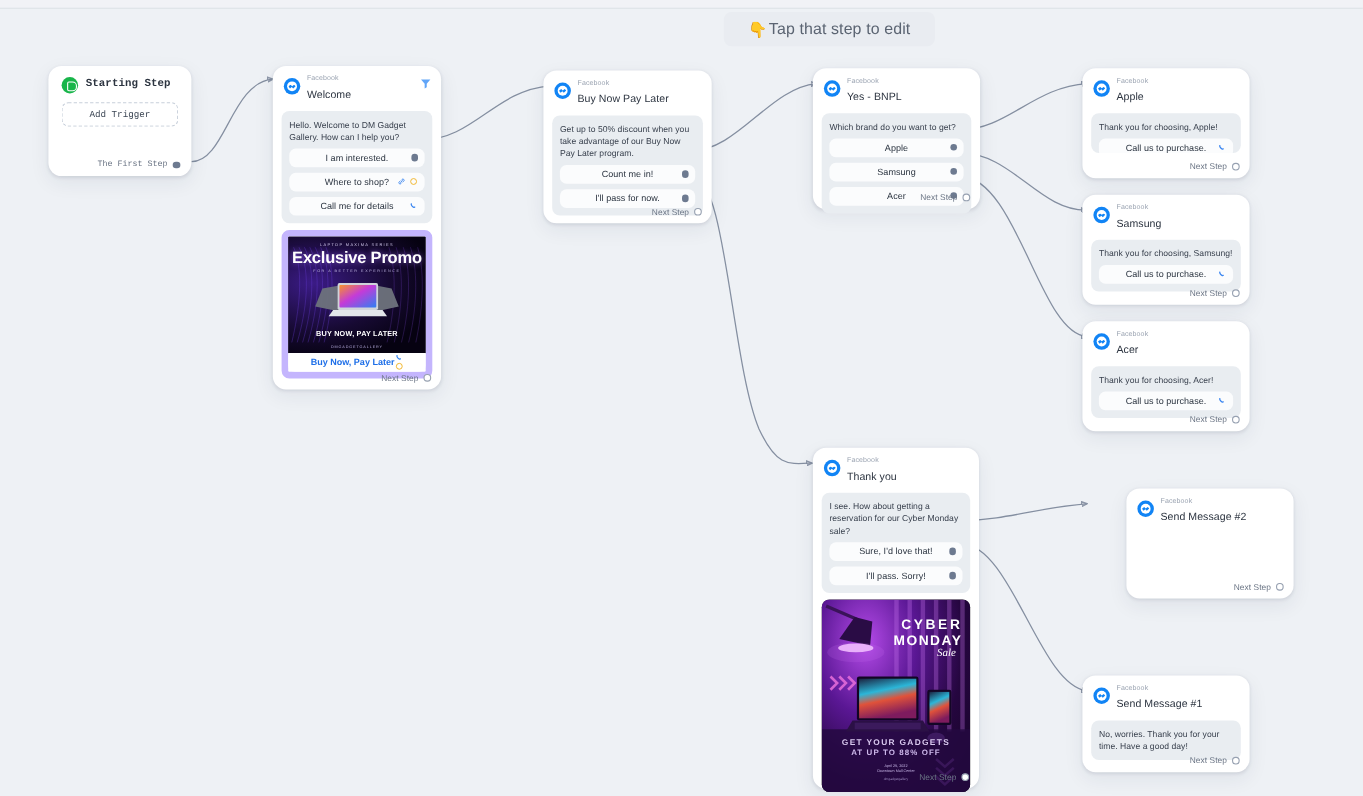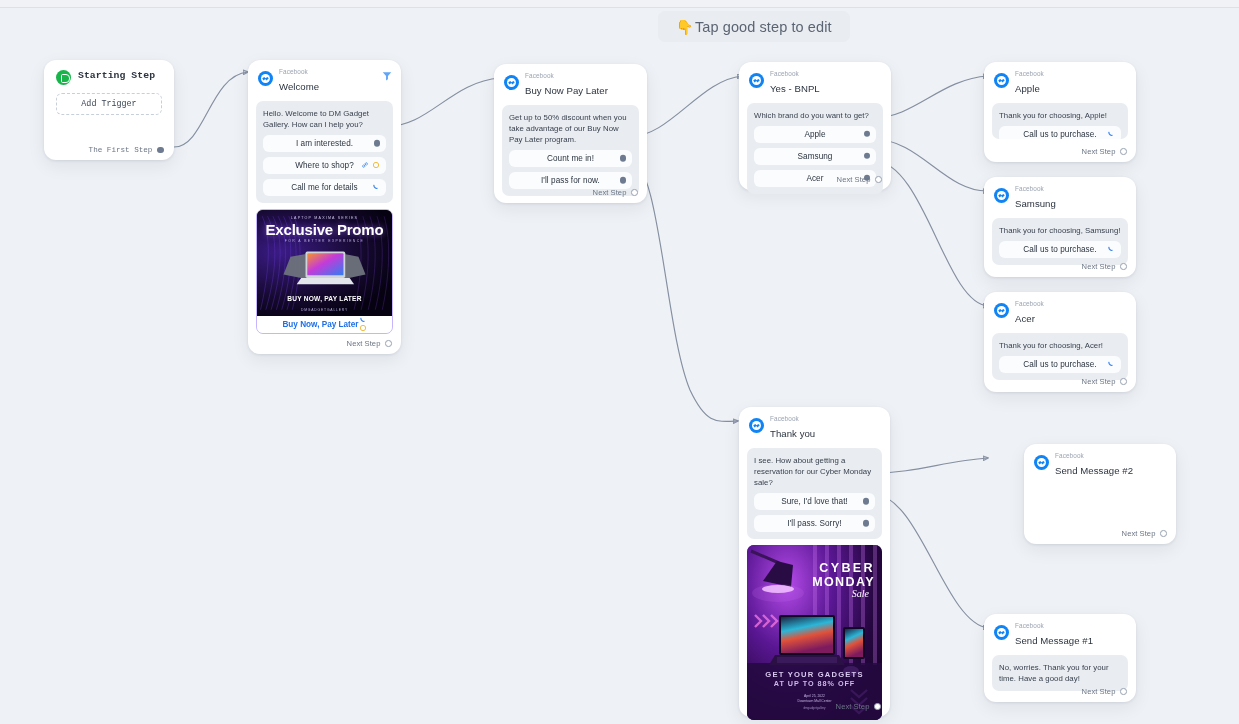--- a/index.html
+++ b/index.html
@@ -68,21 +68,21 @@
     width:6.4px; height:6.4px; border-radius:50%; background:#6d7a90;
   }
 
   .promo { margin:6px 8px 0 8px; border-radius:7px; overflow:hidden; background:#404040; }
   .promo-img { position:relative; width:100%; overflow:hidden; }
   .promo-cta {
     height:17px; background:#fff; border-radius:0 0 6px 6px; position:relative;
     display:flex; align-items:center; justify-content:center;
     font-size:8.2px; font-weight:bold; color:#1e6fe8;
   }
-  .promo-wrap { margin:6px 8px 0 8px; border:1px solid #c4b5fd; border-radius:7px; overflow:hidden; }
+  .promo-wrap { margin:6px 8px 0 8px; border:6px solid #c4b5fd; border-radius:7px; overflow:hidden; }
 
   .next-step {
     position:absolute; right:9px; bottom:6px;
     display:flex; align-items:center; gap:5px;
     font-size:7.6px; color:#6b7585; letter-spacing:.05px;
   }
   .next-circle { width:6.6px; height:6.6px; border-radius:50%; border:1.1px solid #97a1b1; background:#fff; }
 
   
   .start-icon {
@@ -107,21 +107,21 @@
 </style>
 </head>
 <body>
 
 <div id="app">
 
   <div class="topbar"></div>
 
   <div class="hint-banner">
     <span class="emoji">👇</span>
-    <span>Tap good step to edit</span>
+    <span>Tap that step to edit</span>
   </div>
 
   <svg id="wires">
     <defs>
       <marker id="arw" markerWidth="5" markerHeight="5" refX="4.2" refY="2.5" orient="auto">
         <path d="M0,0.6 L4.4,2.5 L0,4.4 Z" fill="#7c879a" stroke="none"></path>
       </marker>
     </defs>
 
     <path d="M174,147 C205,147 210,75 248,72" marker-end="url(#arw)"></path>

